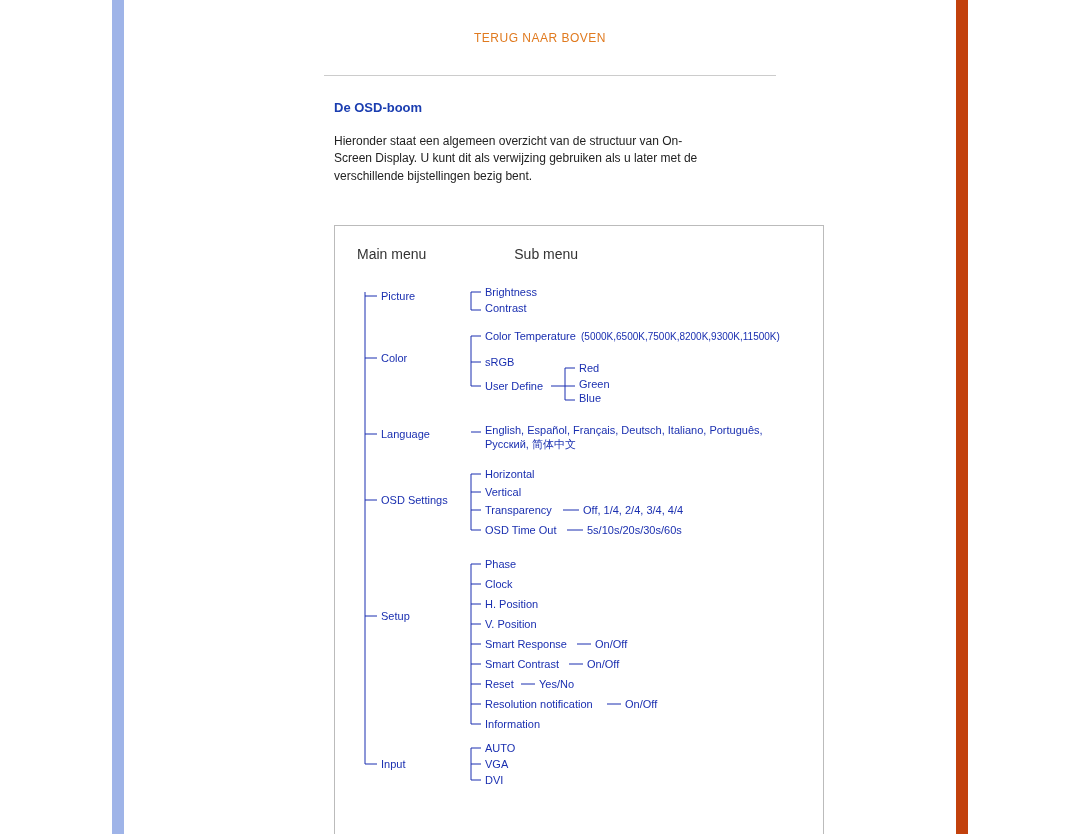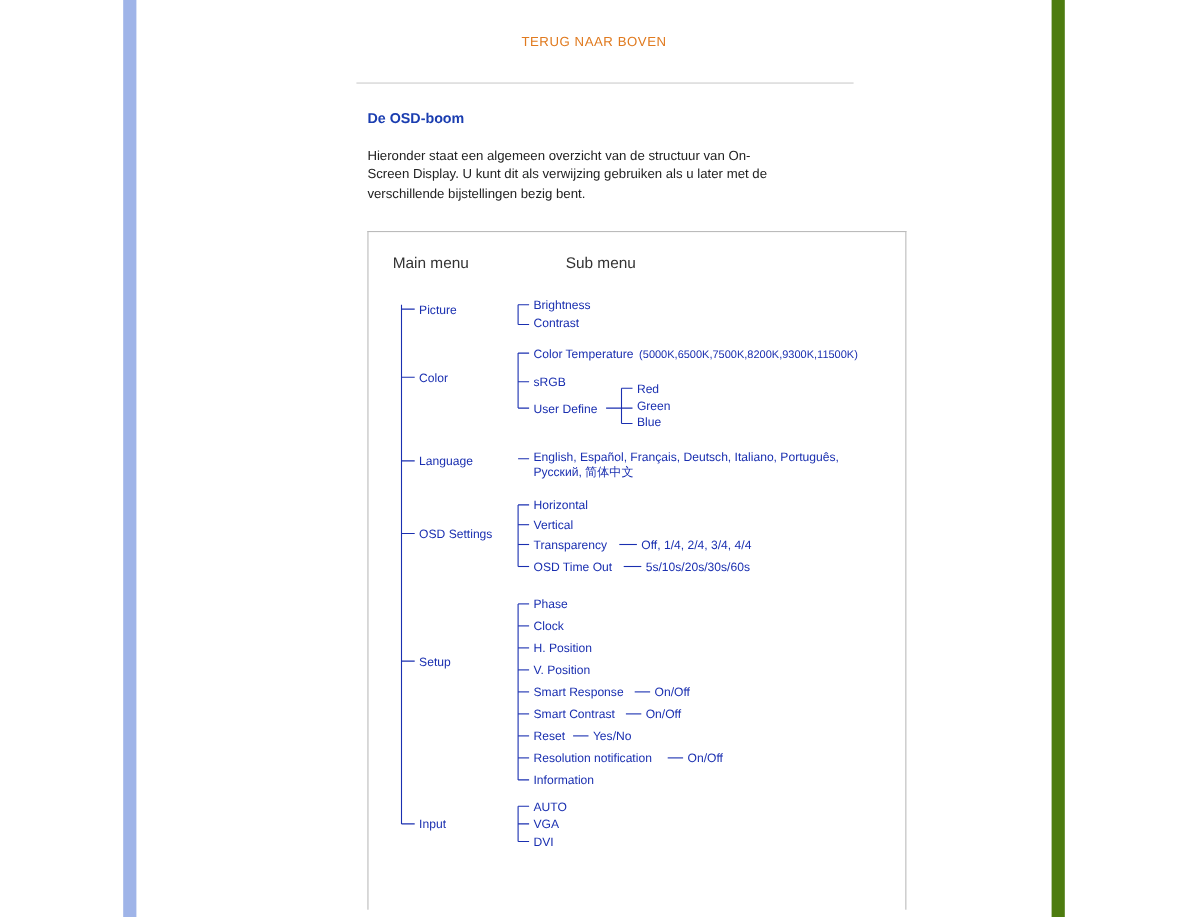--- a/index.html
+++ b/index.html
@@ -13,21 +13,21 @@
   .page {
     width: 1080px;
     height: 834px;
     display: flex;
     justify-content: center;
   }
   .frame {
     width: 856px;
     position: relative;
     border-left: 12px solid #9fb4e8;
-    border-right: 12px solid #4d7c0f;
+    border-right: 12px solid #c2410c;
     padding: 0 0 0 0;
   }
   .inner {
     padding: 0 0 0 0;
   }
   .backtop {
     text-align: center;
     margin-top: 30px;
   }
   .backtop a {
@@ -48,21 +48,21 @@
   .section-title {
     color: #1a3db0;
     font-weight: bold;
     font-size: 13px;
     margin-bottom: 18px;
   }
   .body-text {
     font-size: 12px;
     color: #222;
     line-height: 1.45;
-    margin-bottom: 25px;
+    margin-bottom: 40px;
     max-width: 560px;
   }
   .diagram {
     border: 1px solid #bbb;
     border-bottom: none;
     padding: 20px 14px 40px 20px;
     width: 490px;
     position: relative;
   }
   .headers {

